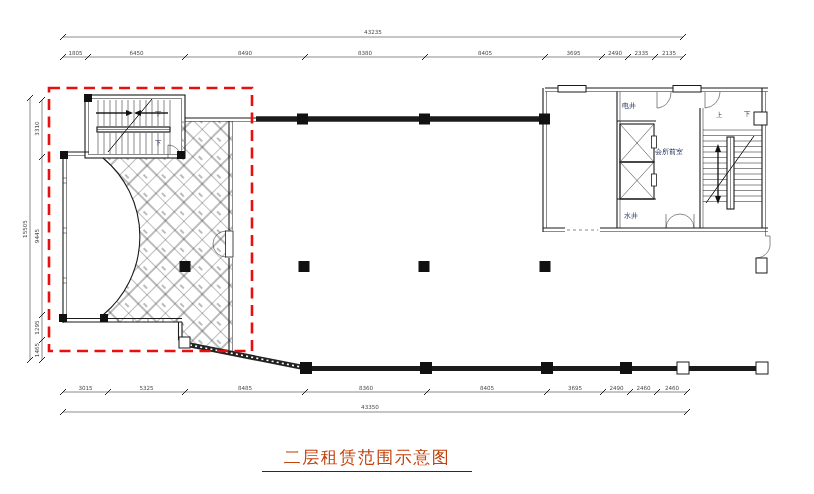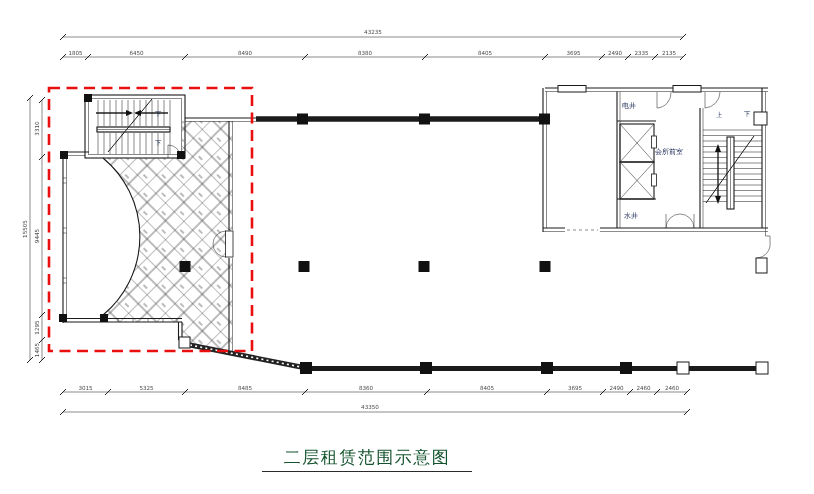--- a/index.html
+++ b/index.html
@@ -10,21 +10,21 @@
   svg text.lbl{font-size:7px;fill:#223059;}
   svg text.lbl-sm{font-size:6.4px;fill:#223059;}
   .wall{stroke:#1b1b1b;stroke-width:1.1;fill:none;}
   .wall-thin{stroke:#2a2a2a;stroke-width:0.55;fill:none;}
   .wall-thick{stroke:#1b1b1b;fill:none;}
   .dimline{stroke:#5a5a5a;stroke-width:0.7;fill:none;}
   .tick{stroke:#222;stroke-width:1;}
   .colblack{fill:#111;stroke:none;}
   .colwhite{fill:#fff;stroke:#1b1b1b;stroke-width:1;}
   #plan-title{position:absolute;left:262px;top:446px;width:210px;text-align:center;
-      font-family:"DejaVu Serif","Liberation Serif",serif;font-size:17px;color:#14532d;
+      font-family:"DejaVu Serif","Liberation Serif",serif;font-size:17px;color:#c2410c;
       letter-spacing:1.5px;padding-bottom:2px;border-bottom:1.6px solid #2b2b2b;}
 </style>
 </head>
 <body>
 
 <div id="stage">
 <svg width="814" height="494" viewBox="0 0 814 494">
   <defs>
     <pattern id="hatch" width="26" height="26" patternUnits="userSpaceOnUse" patternTransform="rotate(45)">
       <path d="M0,0 H26 M0,13 H26 M0,0 V26 M13,0 V26" stroke="#3e3e3e" stroke-width="0.7" fill="none"></path>

